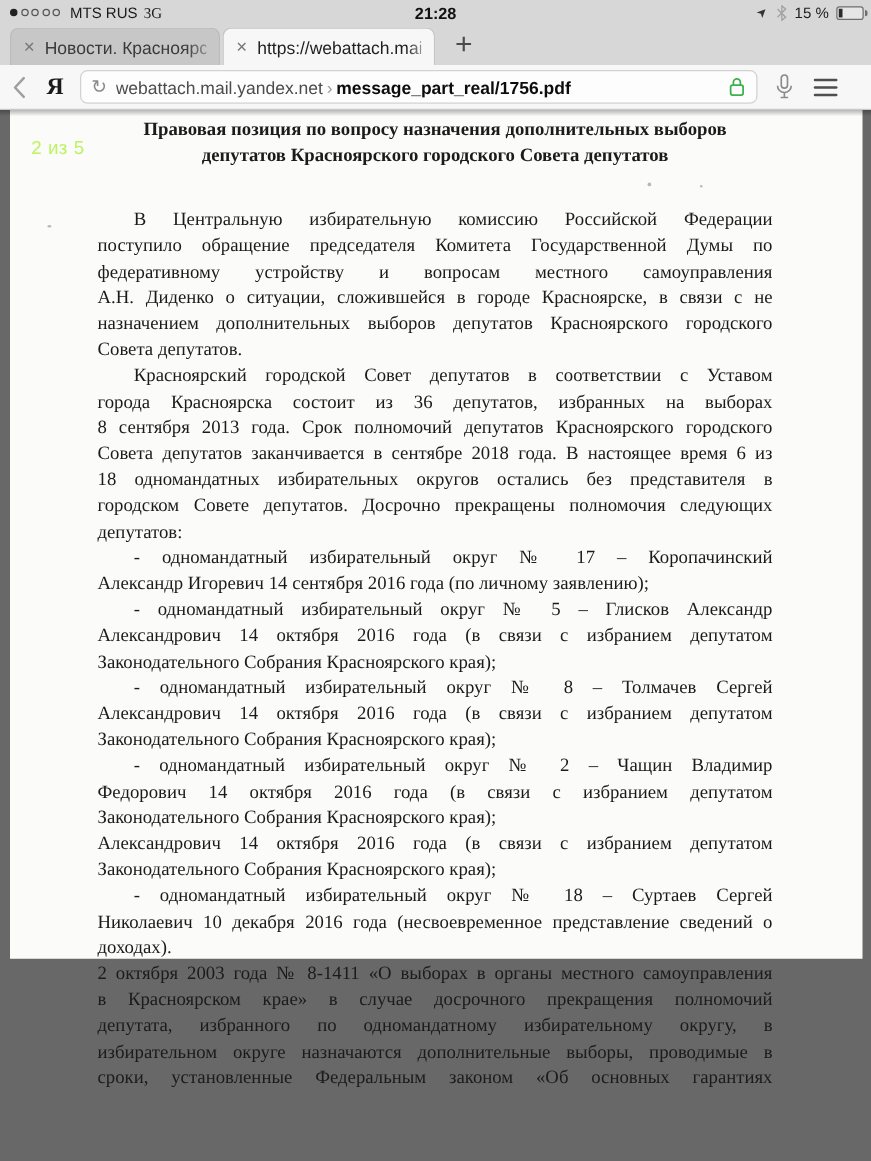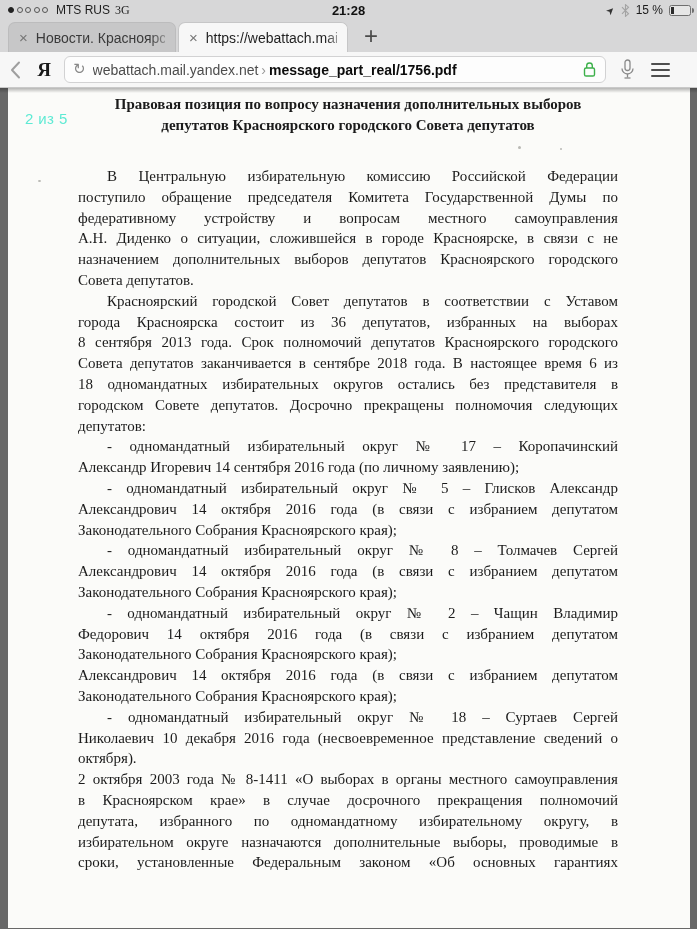--- a/index.html
+++ b/index.html
@@ -58,22 +58,22 @@
   .url-path { color:#0c0c0c; font-weight:700;text-align:center; }
   .lock { margin-left:6px; display:flex; }
   .mic-btn { margin-left:14px; display:flex; }
   .menu-btn { margin-left:16px; display:flex; flex-direction:column; gap:4px; }
   .menu-btn .bar { width:19px; height:2px; background:#4e4e4e; border-radius:1px; }
 
   
   .pdf-viewer { position:absolute; left:0; top:88px; width:697px; height:841px; background:#686868; }
   .pdf-viewer::before { content:""; position:absolute; left:0; top:0; right:0; height:5px;
         background:linear-gradient(to bottom, rgba(0,0,0,.28), rgba(0,0,0,0)); z-index:3; }
-  .page { position:absolute; left:8px; top:0; width:682px; height:840px; background:#fbfbf9; }
-  .page-indicator { position:absolute; left:25px; top:22px; font-size:15px; color:#5eead4;
+  .page { position:absolute; left:8px; top:0; width:682px; height:679px; background:#fbfbf9; }
+  .page-indicator { position:absolute; left:25px; top:22px; font-size:15px; color:#bef264;
                     letter-spacing:.4px; z-index:4; }
 
   .doc { position:absolute; left:70px; top:6px; width:540px;
          font-family:"Liberation Serif","DejaVu Serif",serif; font-size:15px; line-height:20.8px; color:#1b1b1b; }
   .doc-title { font-weight:700; text-align:center; margin-bottom:30px; }
   .doc-title .tline { line-height:21px; }
   .line { text-align:justify; text-align-last:justify; }
   .line.first { text-indent:29px; }
   .line.last { text-align-last:left; }
   .speck { position:absolute; border-radius:50%; background:#b9b9b4; }
@@ -209,21 +209,21 @@
               <div class="line">Федорович 14 октября 2016 года (в связи с избранием депутатом</div>
               <div class="line last">Законодательного Собрания Красноярского края);</div>
             </div>
             <div>
               <div class="line">Александрович 14 октября 2016 года (в связи с избранием депутатом</div>
               <div class="line last">Законодательного Собрания Красноярского края);</div>
             </div>
             <div>
               <div class="line first">- одномандатный избирательный округ № 18 – Суртаев Сергей</div>
               <div class="line">Николаевич 10 декабря 2016 года (несвоевременное представление сведений о</div>
-              <div class="line last">октября).</div>
+              <div class="line last">доходах).</div>
             </div>
             <div>
               <div class="line">2 октября 2003 года № 8-1411 «О выборах в органы местного самоуправления</div>
               <div class="line">в Красноярском крае» в случае досрочного прекращения полномочий</div>
               <div class="line">депутата, избранного по одномандатному избирательному округу, в</div>
               <div class="line">избирательном округе назначаются дополнительные выборы, проводимые в</div>
               <div class="line">сроки, установленные Федеральным законом «Об основных гарантиях</div>
             </div>
           </div>
       </div>

